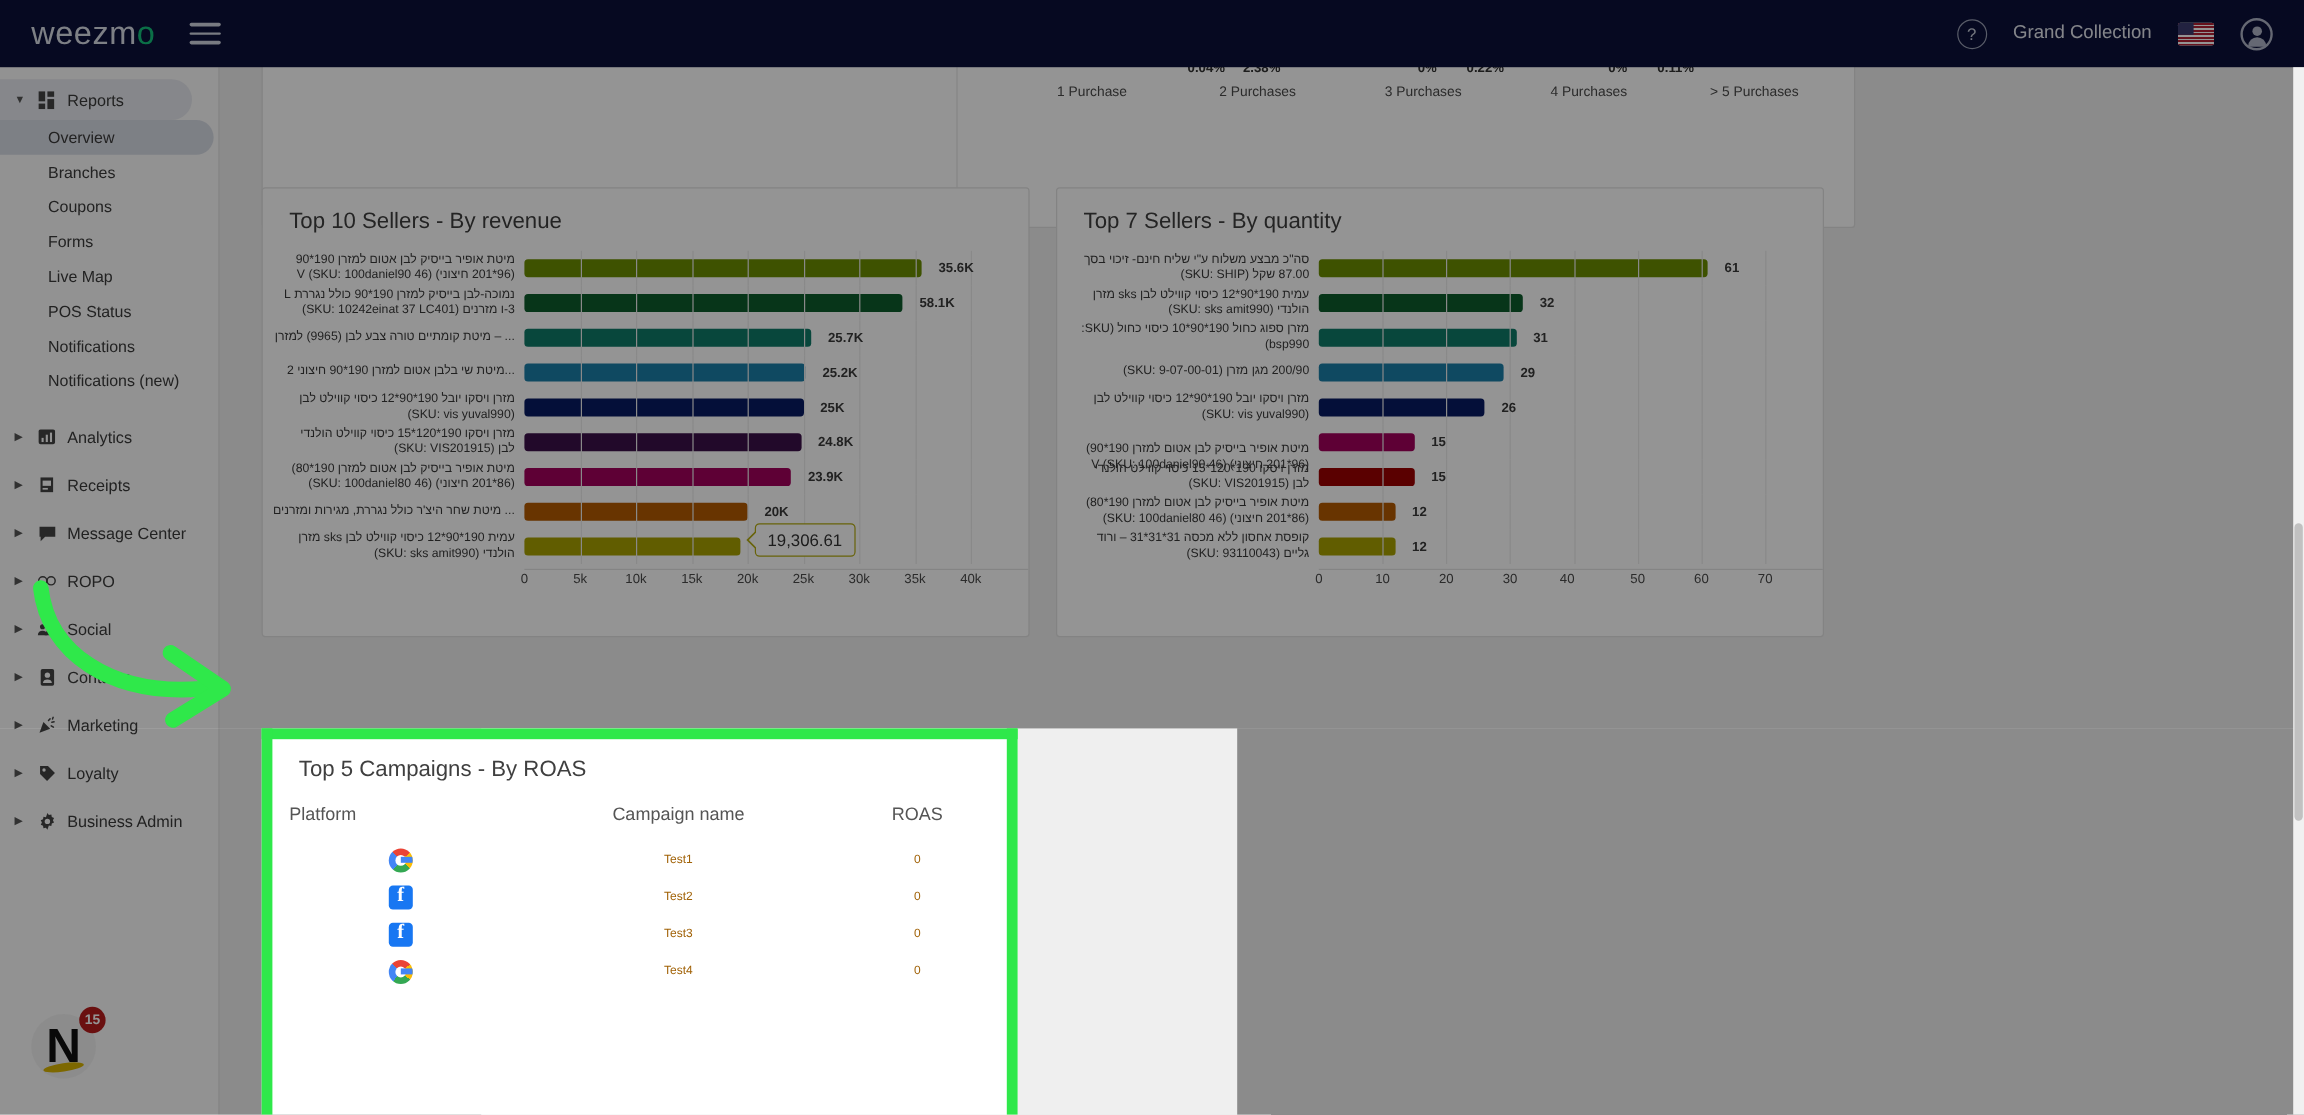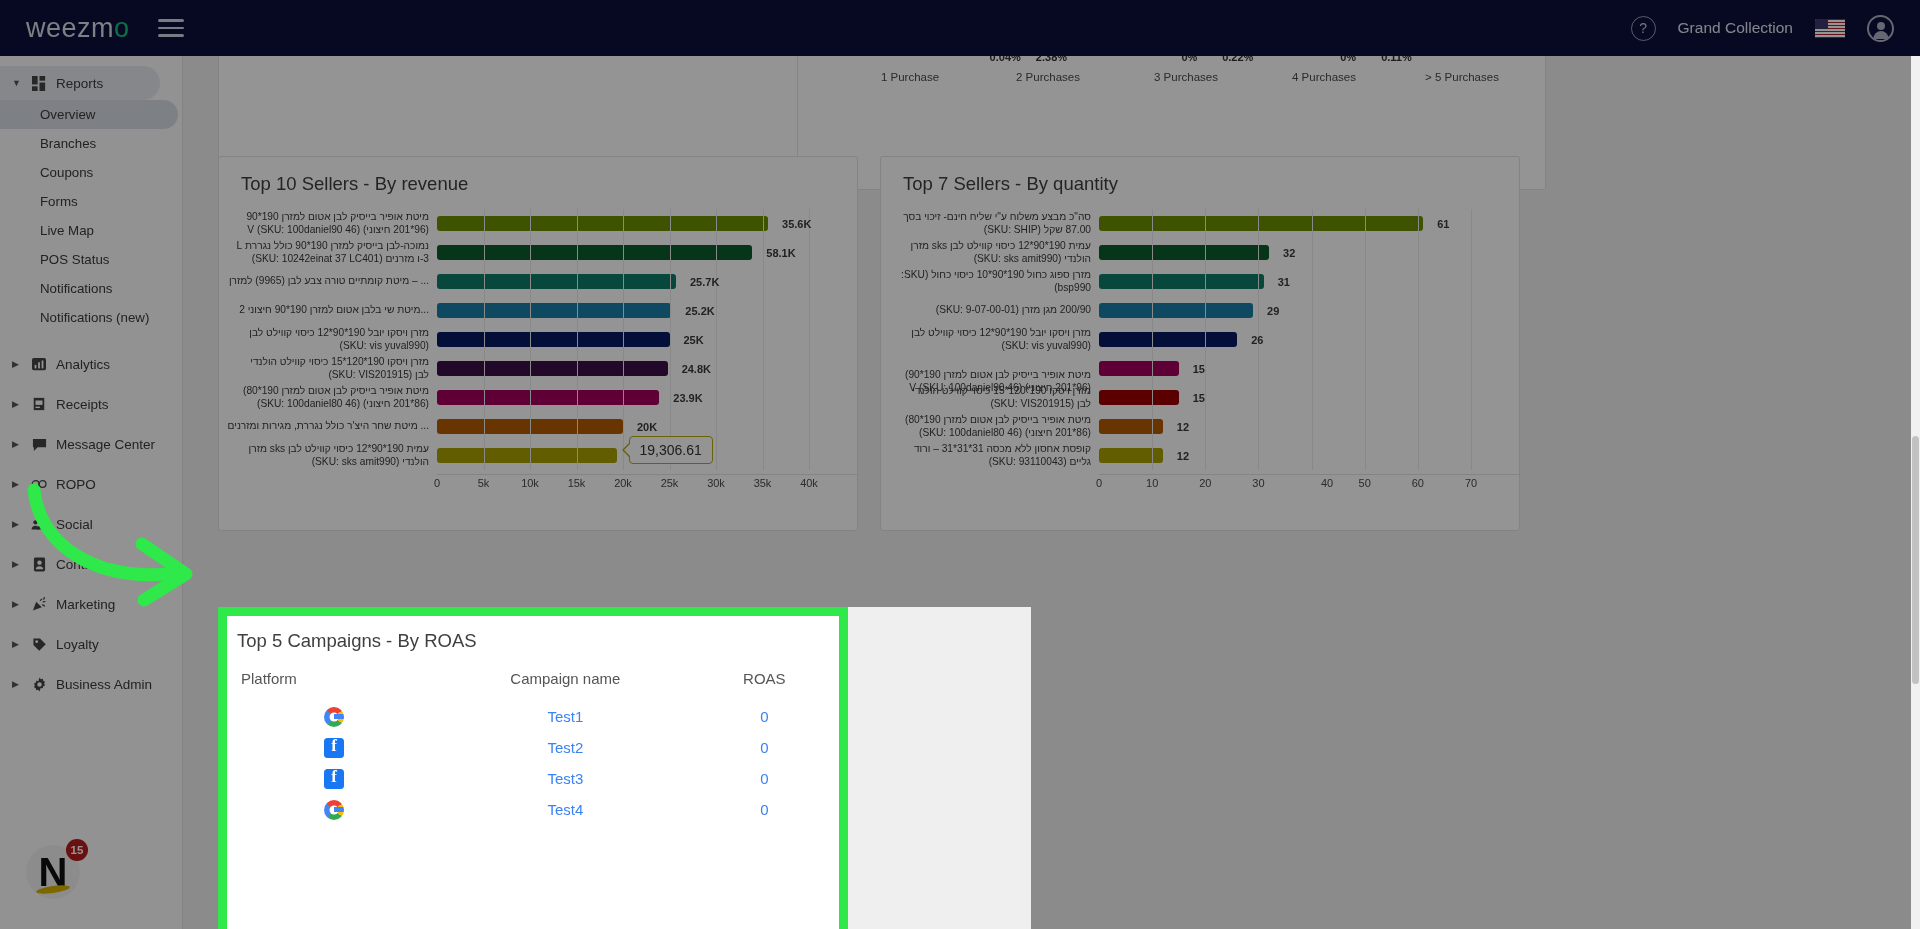--- a/index.html
+++ b/index.html
@@ -141,29 +141,29 @@
   .dim {
     position: absolute; background: rgba(0,0,0,0.42); z-index: 20; pointer-events: none;
   }
 
   
   .card-camp {
     position: absolute; left: 218px; top: 607px; width: 630px; height: 322px;
     background: #fff; z-index: 30; border: 9px solid #2fe84a; border-bottom: none;
   }
   .camp-inner { padding: 14px 0 0 0; }
-  .camp-title { font-size: 18.5px; color: #3f3f3f; padding-left: 10px; }
+  .camp-title { font-size: 18.5px; color: #3f3f3f; padding-left: 22px; }
   .camp-table { width: 100%; margin-top: 18px; border-collapse: collapse; }
   .camp-table th {
     font-size: 15px; color: #555; font-weight: 400; padding-bottom: 14px; text-align: center;
   }
   .camp-table th.col-plat { width: 215px; text-align: left; padding-left: 14px; }
   .camp-table th.col-name { width: 250px; }
   .camp-table th.col-roas { width: 150px; }
-  .camp-table td { font-size: 15px; color: #3b82f6; text-align: center; height: 31px; vertical-align: middle; }
+  .camp-table td { font-size: 10px; color: #a16207; text-align: center; height: 31px; vertical-align: middle; }
   .camp-table td.col-plat { text-align: center; padding-left: 0; }
   .plat-ico { width: 20px; height: 20px; display: inline-block; vertical-align: middle; }
   .fb-ico { background: #1877f2; border-radius: 3.5px; position: relative; }
   .fb-ico::after {
     content: "f"; position: absolute; left: 0; right: 0; top: -2px; text-align: center;
     color: #fff; font-size: 17px; font-weight: 700; font-family: "Liberation Serif", serif;
   }
   .g-ico { position: relative; border-radius: 50%; overflow: hidden;
     background: conic-gradient(from -45deg, #ea4335 0deg 95deg, #fbbc05 95deg 175deg, #34a853 175deg 265deg, #4285f4 265deg 360deg); }
   .g-ico::after { content:""; position:absolute; left:50%; top:50%; transform:translate(-50%,-50%);
@@ -721,21 +721,21 @@
             </div>
           </div>
           <div class="xaxis">
             <div style="width: 218px; flex: 0 0 218px;"></div>
             <div class="xaxis-labels">
               <div class="axis-line"></div>
               <div class="xtick" style="left: 0px;">0</div>
               <div class="xtick" style="left: 53.1429px;">10</div>
               <div class="xtick" style="left: 106.286px;">20</div>
               <div class="xtick" style="left: 159.429px;">30</div>
-              <div class="xtick" style="left: 228px;">40</div>
+              <div class="xtick" style="left: 207px;">40</div>
               <div class="xtick" style="left: 265.714px;">50</div>
               <div class="xtick" style="left: 318.857px;">60</div>
               <div class="xtick" style="left: 372px;">70</div>
             </div>
           </div>
         </div>
     </div>
 
   </div>
 

